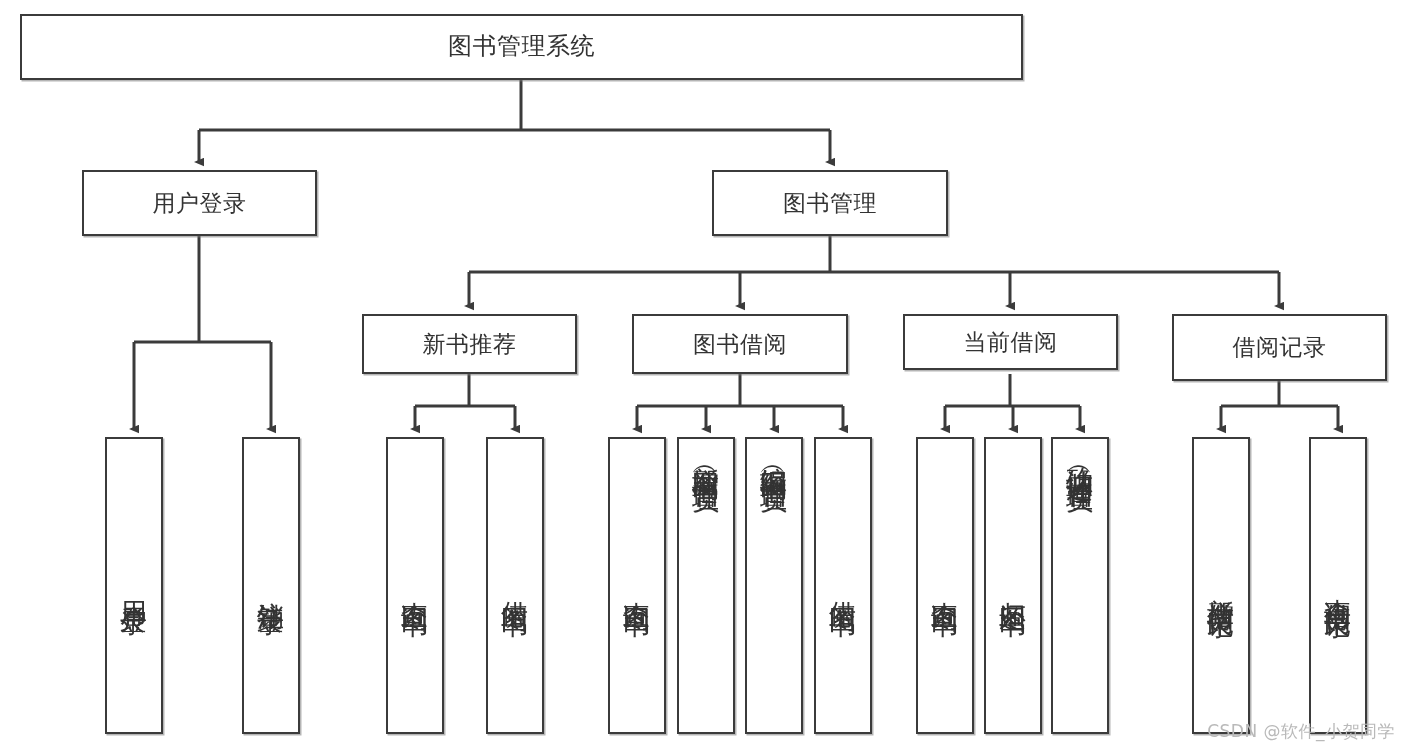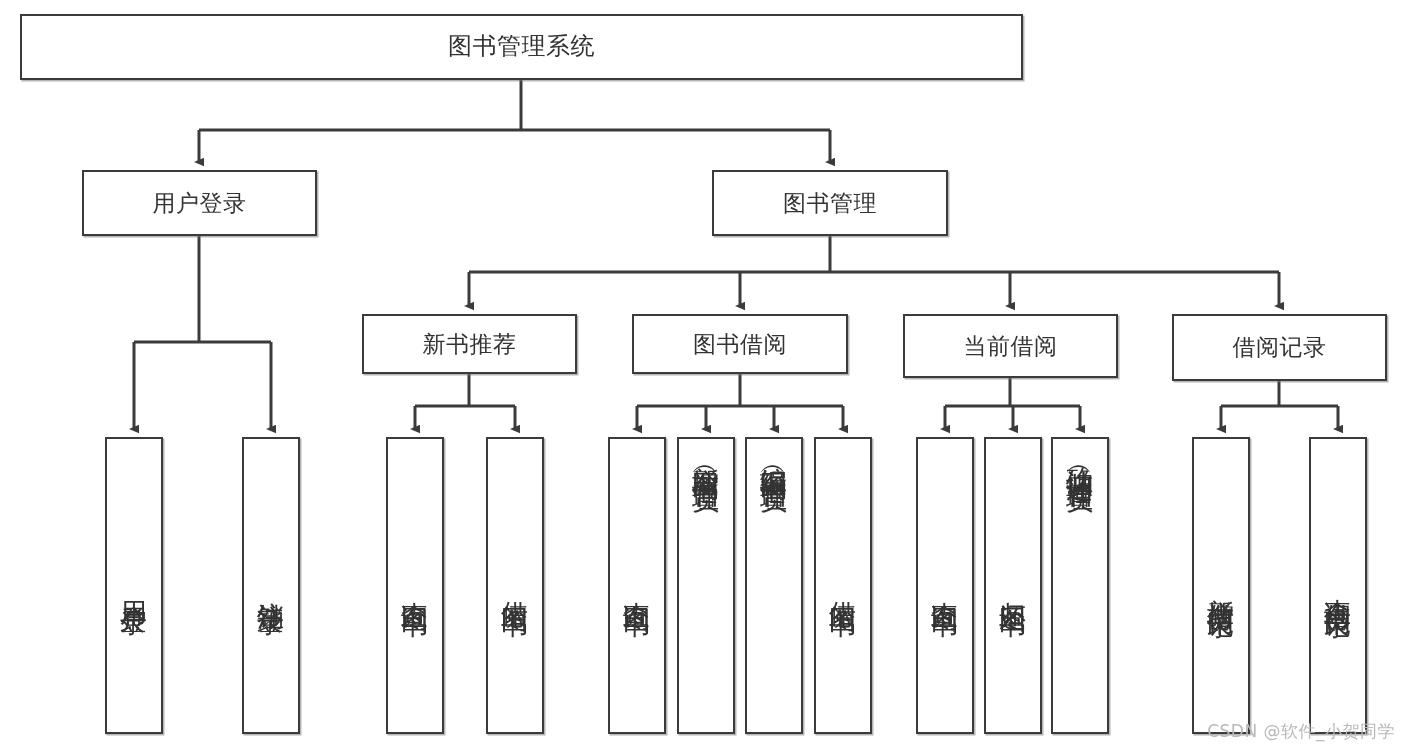--- a/index.html
+++ b/index.html
@@ -143,21 +143,21 @@
   <div class="node horizontal" style="left:712px; top:170px; width:236px; height:66px;">
     <span class="node-label">图书管理</span>
   </div>
 
   <div class="node horizontal" style="left:362px; top:314px; width:215px; height:60px;">
     <span class="node-label">新书推荐</span>
   </div>
   <div class="node horizontal" style="left:632px; top:314px; width:216px; height:60px;justify-content:center;">
     <span class="node-label">图书借阅</span>
   </div>
-  <div class="node horizontal" style="left:903px; top:314px; width:215px; height:64px;">
+  <div class="node horizontal" style="left:903px; top:314px; width:215px; height:56px;">
     <span class="node-label">当前借阅</span>
   </div>
   <div class="node horizontal" style="left:1172px; top:314px; width:215px; height:67px;">
     <span class="node-label">借阅记录</span>
   </div>
 
   <div class="node vertical center-v" style="left:105px; top:437px; width:58px; height:297px;">
     <span class="node-label">用户登录</span>
   </div>
   <div class="node vertical center-v" style="left:242px; top:437px; width:58px; height:297px;">

